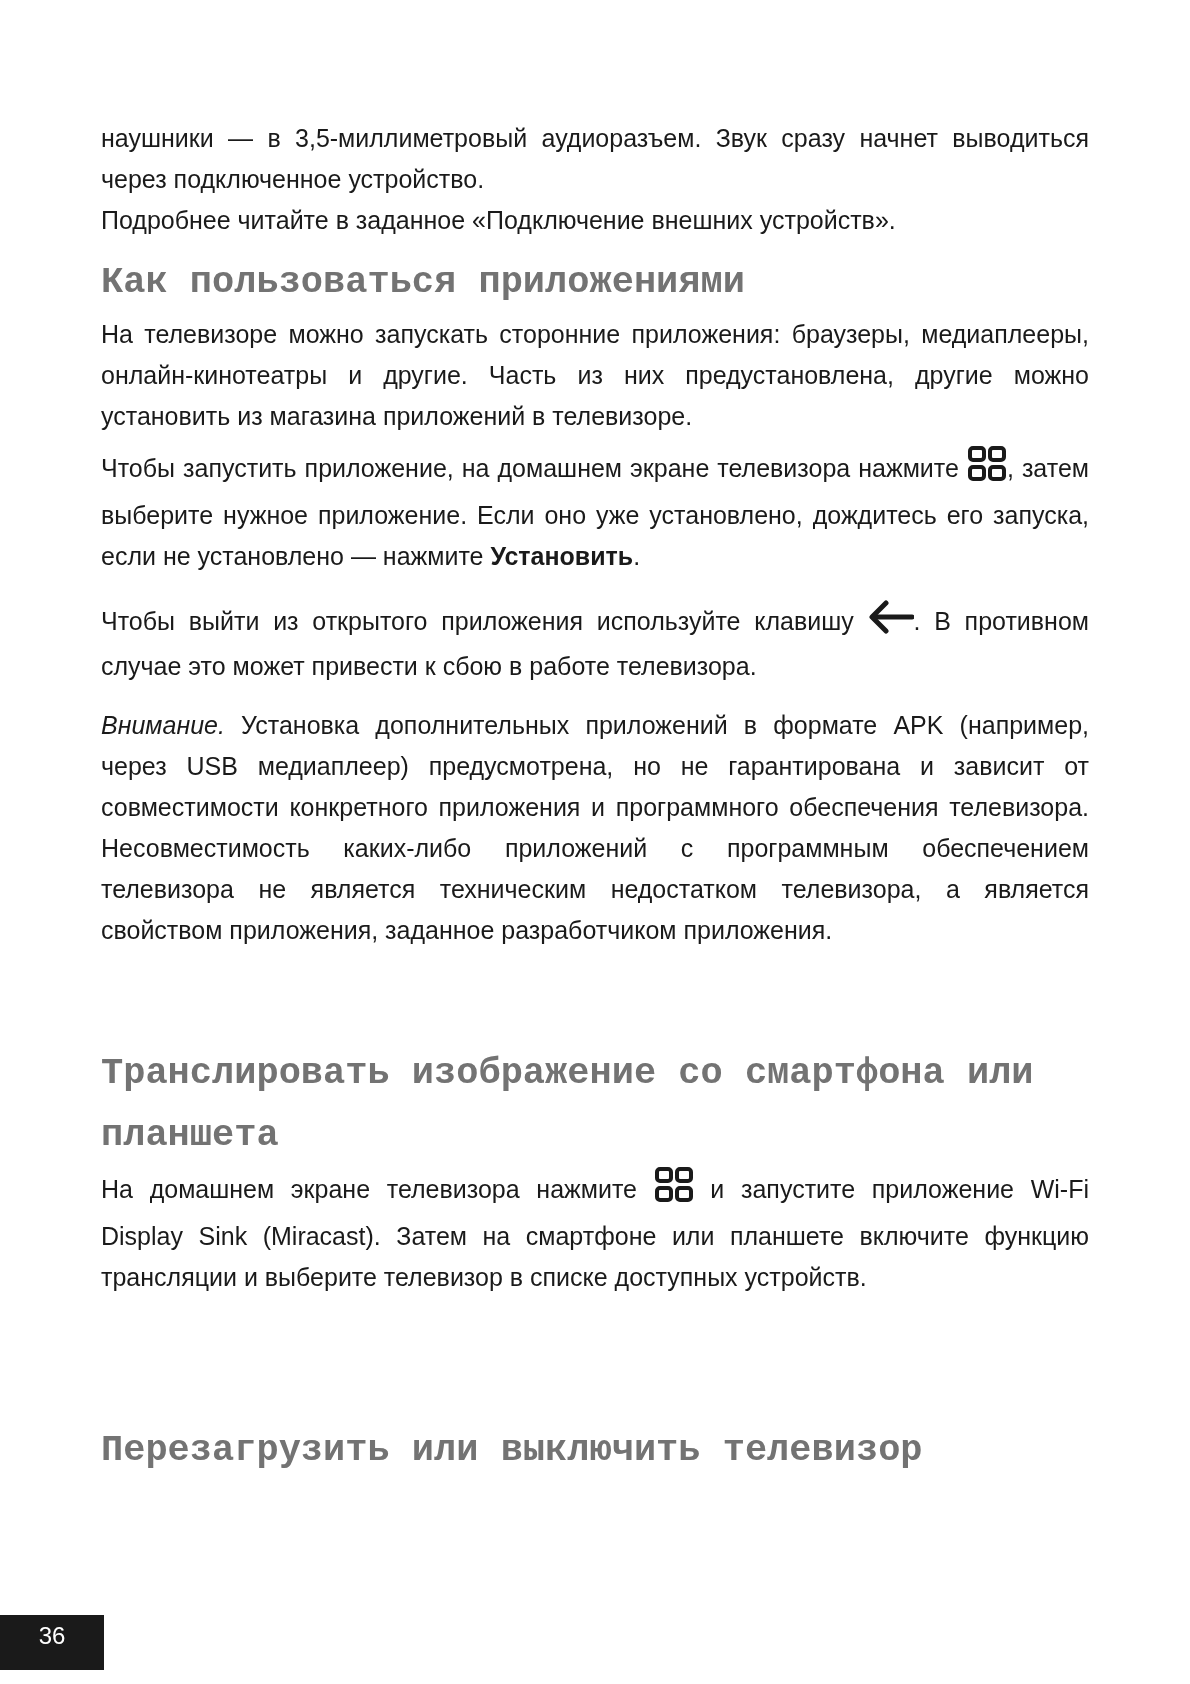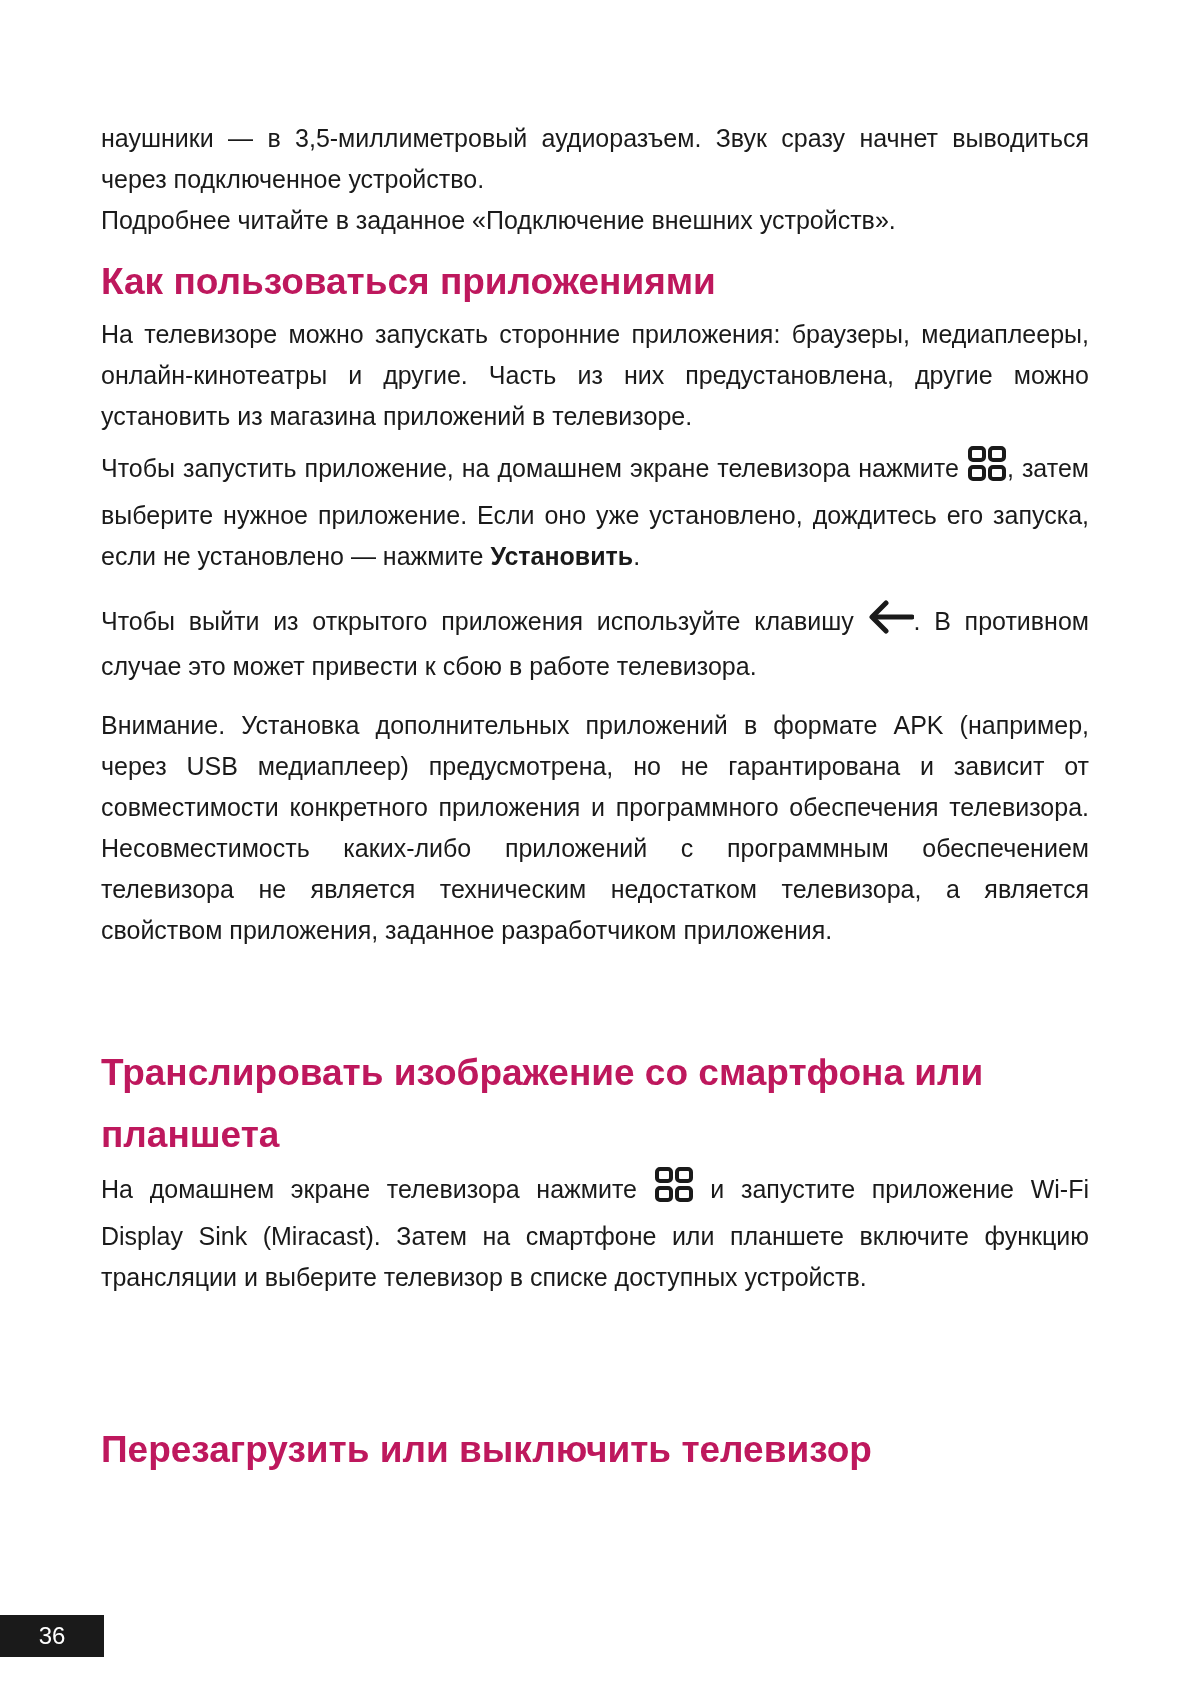--- a/index.html
+++ b/index.html
@@ -2,25 +2,25 @@
 <html><head>
 <meta charset="utf-8">
 <style>
   html, body { margin: 0; padding: 0; background: #ffffff; }
   body { width: 1190px; height: 1684px; position: relative; overflow: hidden;
          font-family: "Liberation Sans", sans-serif; color: #1a1a1a; }
   .page { position: absolute; left: 0; top: 0; width: 1190px; height: 1684px; }
   .block { position: absolute; left: 101px; width: 988px; }
   .p { font-size: 25px; line-height: 41px; margin: 0; text-align: justify; }
   .p.last-left { text-align-last: left; }
-  .h { font-family: Liberation Sans, sans-serif; font-weight: bold; font-size: 37px; line-height: 60px; margin: 0; color: #be185d; }
+  .h { font-family: Liberation Mono, monospace; font-weight: bold; font-size: 37px; line-height: 60px; margin: 0; color: #737373; }
   .icon-inline { display: inline-block; vertical-align: middle; }
   .bold { font-weight: bold; }
-  .italic { }
-  .pagenum { position: absolute; left: 0; top: 1615px; width: 104px; height: 42px; background: #1a1a1a; color: #ffffff;
+  .italic { font-style: italic; }
+  .pagenum { position: absolute; left: 0; top: 1615px; width: 104px; height: 55px; background: #1a1a1a; color: #ffffff;
              font-size: 24px; line-height: 42px; text-align: center; }
 </style>
 </head>
 <body>
 
 <div class="page">
 
   <div class="block" style="top:118px;">
     <p class="p last-left">наушники —  в  3,5-миллиметровый  аудиоразъем.  Звук  сразу  начнет выводиться через подключенное устройство.</p>
     <p class="p" style="text-align:left;">Подробнее читайте в заданное «Подключение внешних устройств».</p>

